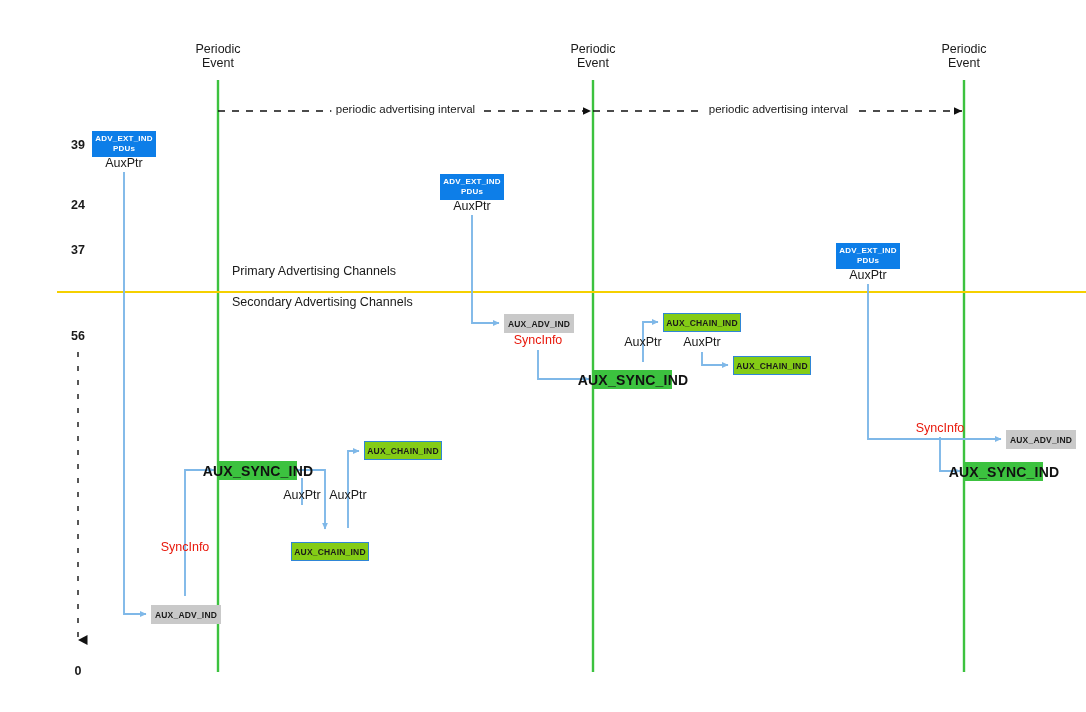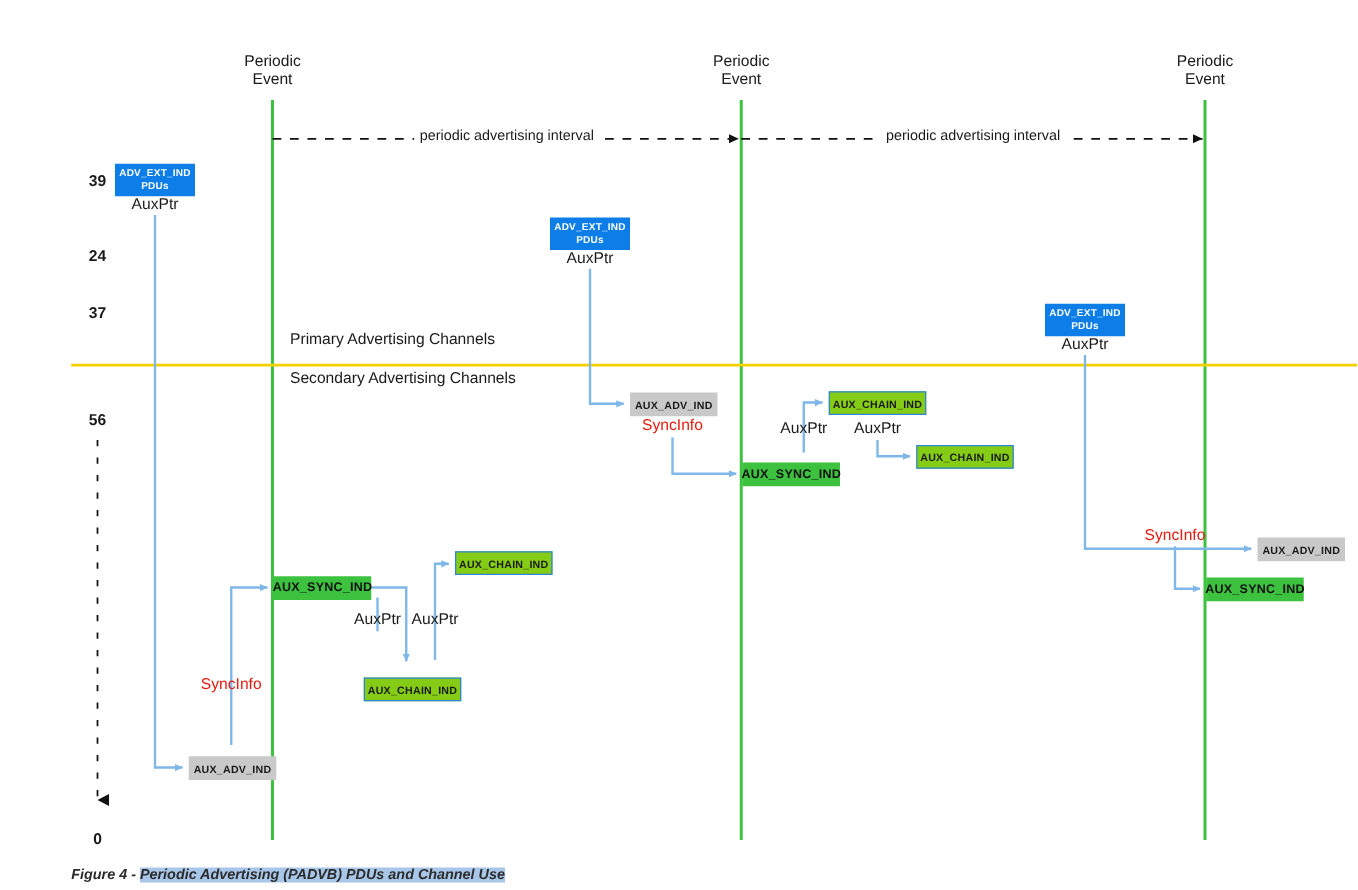--- a/index.html
+++ b/index.html
@@ -76,21 +76,21 @@
   }
   .pdu.aux-adv{
     background:#c9c9c9;
     color:#1a1a1a;
     font-size:8.5px;
     font-weight:bold;
   }
   .pdu.aux-sync{
     background:#3cc23f;
     color:#111111;
-    font-size:10px;
+    font-size:14px;
     font-weight:bold;
   }
   .pdu.aux-chain{
     background:#84cc16;
     border:1.5px solid #2f86d6;
     color:#1a1a1a;
     font-size:8.5px;
     font-weight:bold;
   }
   
@@ -247,17 +247,14 @@
       <div class="lbl auxptr" style="left: 868px; top: 268px;">AuxPtr</div>
       <div class="lbl auxptr" style="left: 302px; top: 488px;">AuxPtr</div>
       <div class="lbl auxptr" style="left: 348px; top: 488px;">AuxPtr</div>
       <div class="lbl auxptr" style="left: 643px; top: 335px;">AuxPtr</div>
       <div class="lbl auxptr" style="left: 702px; top: 335px;">AuxPtr</div>
       <div class="lbl syncinfo" style="left: 185px; top: 540px;">SyncInfo</div>
       <div class="lbl syncinfo" style="left: 538px; top: 333px;">SyncInfo</div>
       <div class="lbl syncinfo" style="left: 940px; top: 421px;">SyncInfo</div>
     </div>
 
-  <div id="caption">
-    <span>Figure 4 - </span><span class="sel">Periodic Advertising (PADVB) PDUs and Channel Use</span>
-  </div>
 
 </div>
 
 </body></html>

